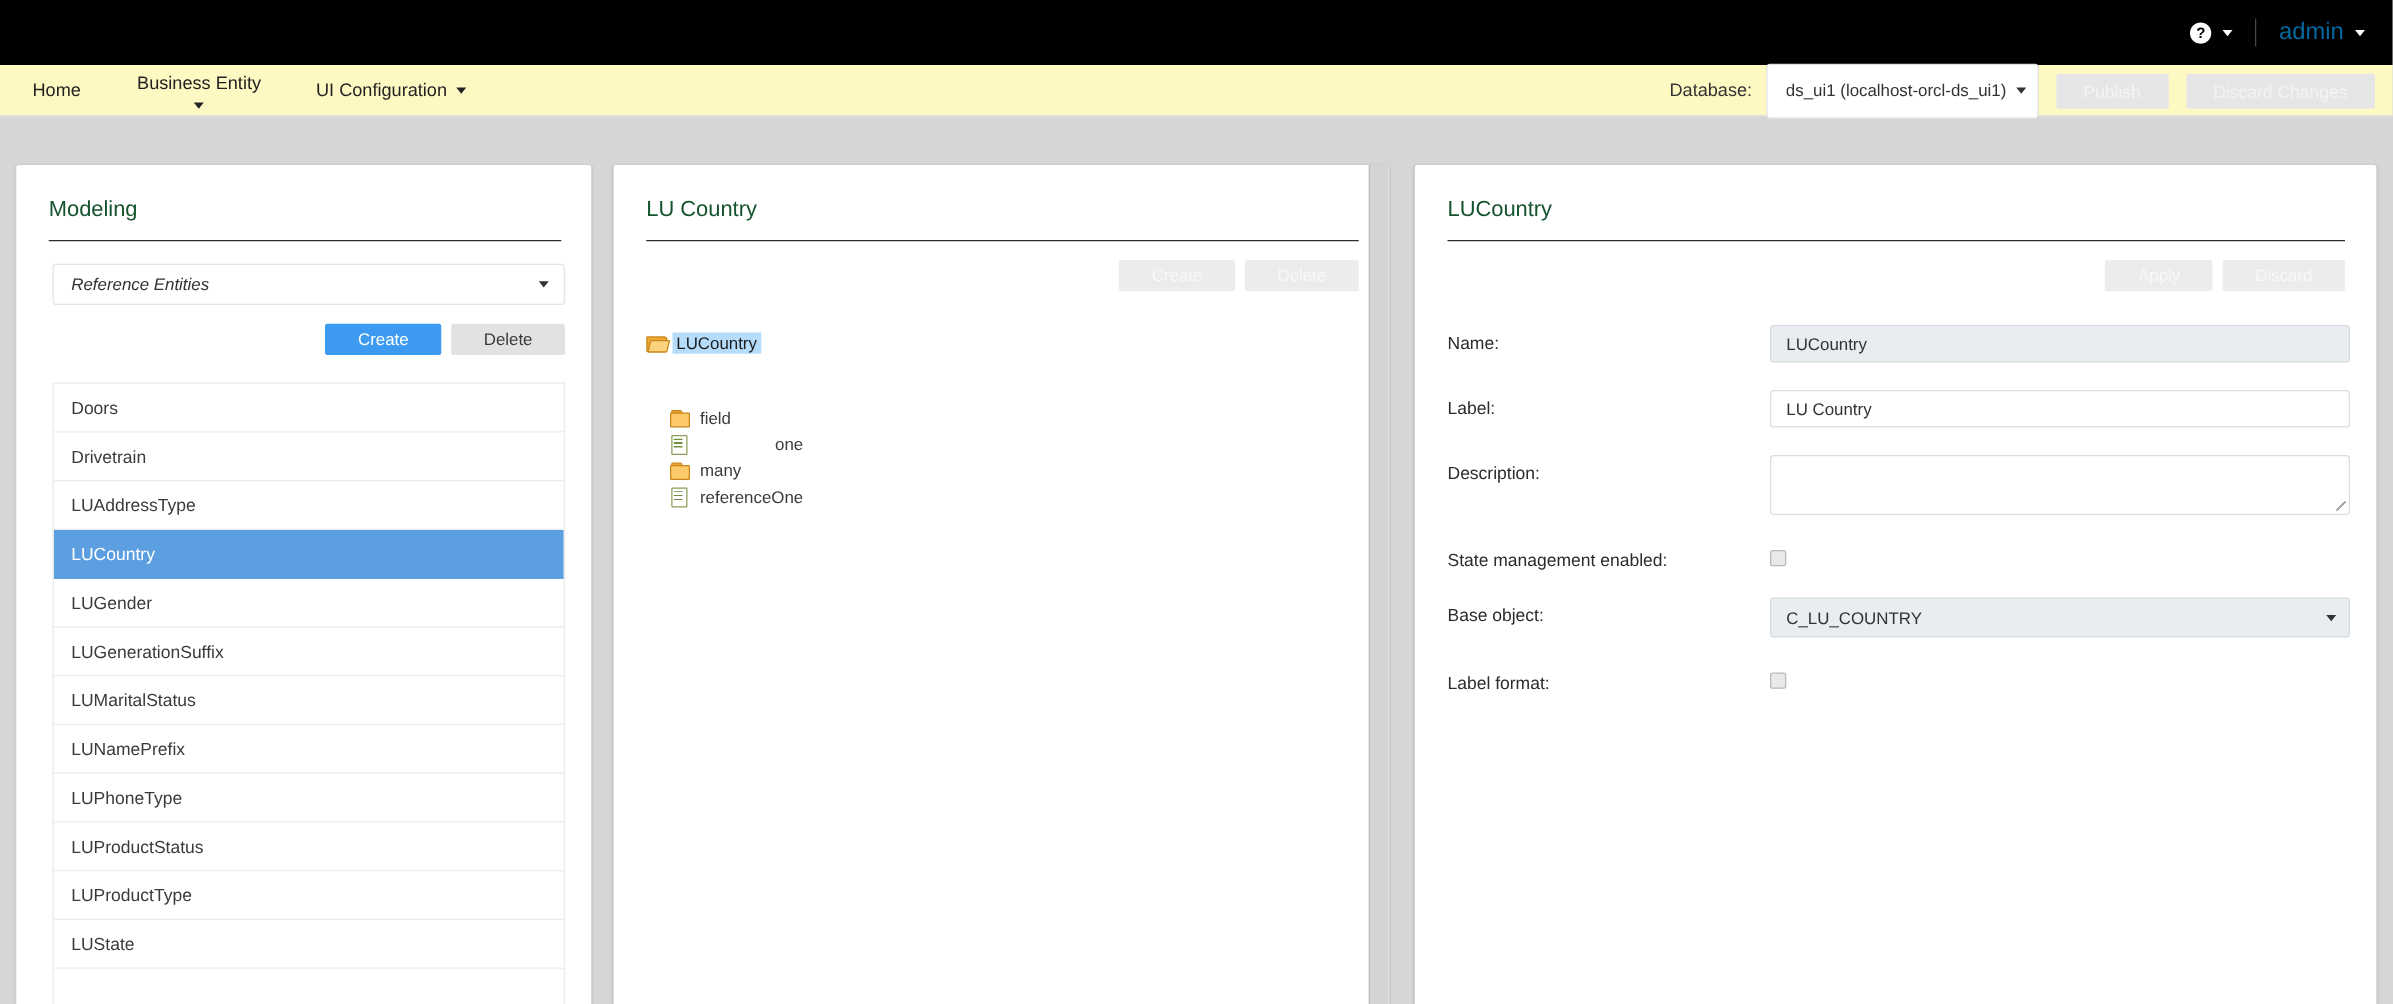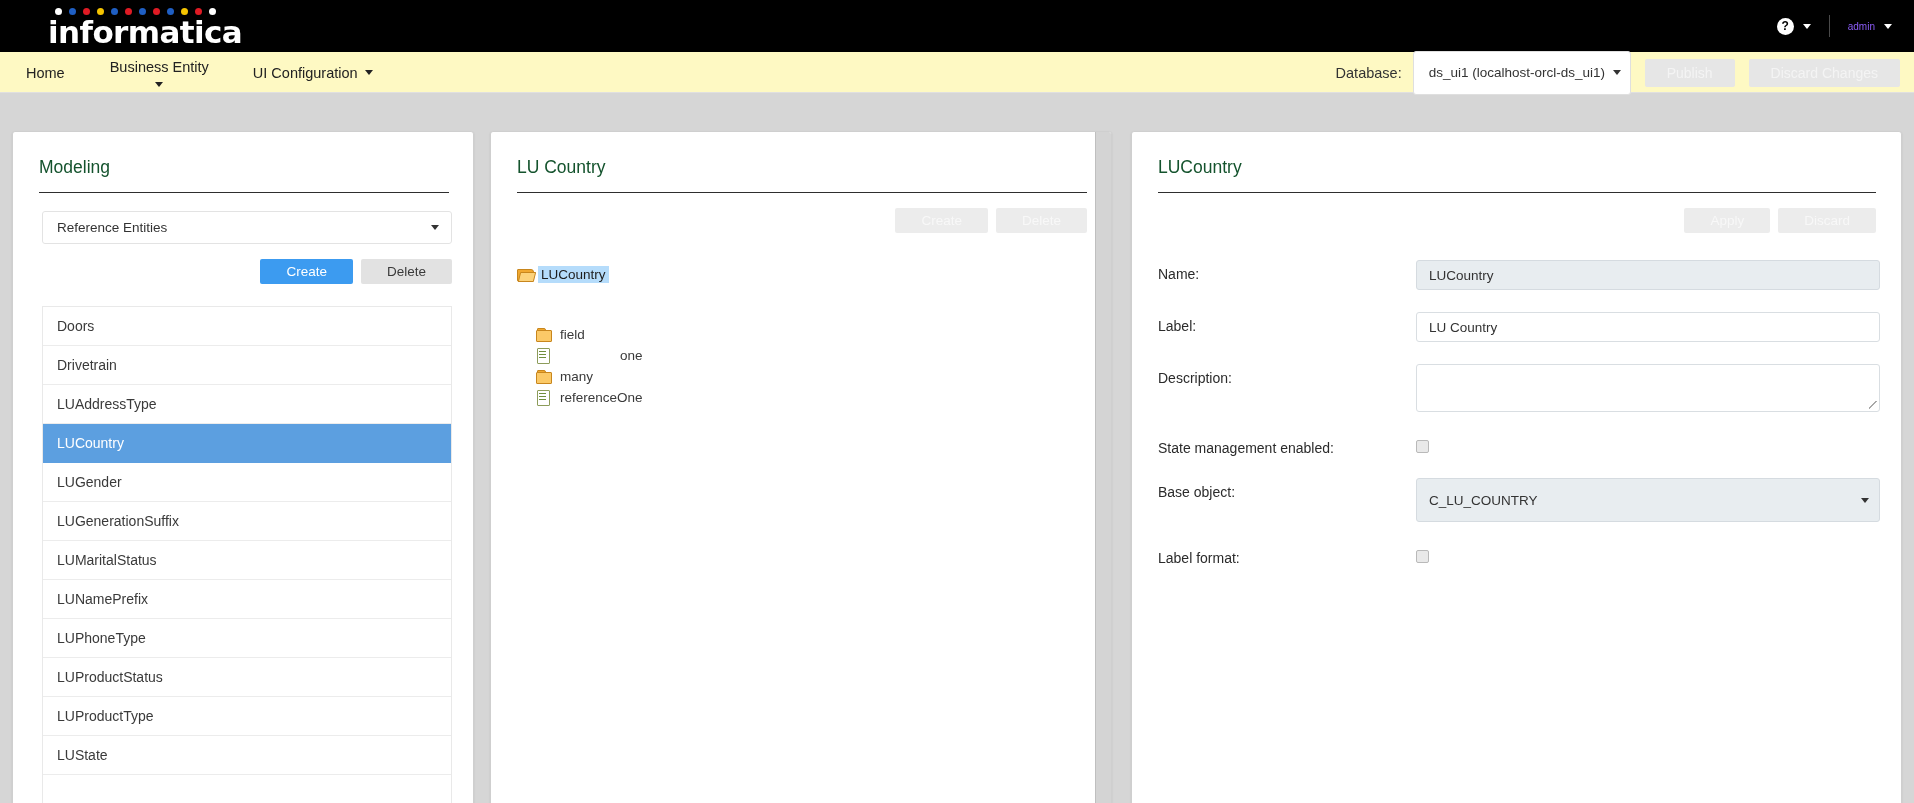--- a/index.html
+++ b/index.html
@@ -33,21 +33,21 @@
     background: #fff; color: #000;
     font-size: 12px; font-weight: 700; line-height: 17px; text-align: center;
     font-family: "Liberation Sans", sans-serif;
   }
   .caret-w {
     width: 0; height: 0; margin-left: 9px;
     border-left: 4.5px solid transparent; border-right: 4.5px solid transparent;
     border-top: 5px solid #fff;
   }
   .vsep { width: 1px; height: 22px; background: #4a4a4a; margin: 0 18px; }
-  .admin-label { font-size: 10px; color: #8b5cf6; }
+  .admin-label { font-size: 19px; color: #0369a1; }
 
   
   .navbar {
     position: absolute; left: 0; top: 52px; width: 1914px; height: 41px;
     background: #fef9c3; border-bottom: 1px solid #e0e0e0;
   }
   .nav-items { position: absolute; left: 0; top: 0; height: 41px; display: flex; align-items: center; }
   .nav-item {
     font-size: 14.5px; color: #222; padding: 0 6px; cursor: default;
     display: flex; align-items: center; gap: 7px;
@@ -106,21 +106,21 @@
   }
   #panel-modeling .panel-rule { width: 410px; }
   #panel-tree .panel-rule     { width: 570px; }
   #panel-detail .panel-rule   { width: 718px; }
 
   
   .sel-box {
     position: absolute; left: 29px; top: 79px; width: 410px; height: 33px;
     border: 1px solid #e3e3e3; border-radius: 3px; background: #fff;
     display: flex; align-items: center; padding: 0 12px 0 14px;
-    font-size: 13.5px; color: #333;
+    font-size: 13.5px; color: #333; font-style: italic;
   }
   .sel-box .txt { flex: 1; }
   .btn-row { position: absolute; left: 29px; top: 127px; width: 410px; display: flex; justify-content: flex-end; gap: 8px; }
   .btn {
     height: 25px; padding: 0 26px; border: none; border-radius: 2px;
     font-size: 13.5px; font-family: "Liberation Sans", sans-serif;
     display: flex; align-items: center; justify-content: center; cursor: pointer;
   }
   .btn-primary { background: #3c9bf0; color: #fff; }
   .btn-secondary { background: #e2e2e2; color: #3a3a3a; }
@@ -202,51 +202,34 @@
   .ftextarea {
     flex: 1; height: 48px; border: 1px solid #d9dee2; border-radius: 3px;
     background: #fff; position: relative;
   }
   .ftextarea::after {
     content: ""; position: absolute; right: 2px; bottom: 2px; width: 8px; height: 8px;
     background:
       linear-gradient(135deg, transparent 0 42%, #a8a8a8 42% 54%, transparent 54% 100%);
   }
   .fselect {
-    flex: 1; height: 44px; border: 1px solid #d5dbe0; border-radius: 3px;
+    flex: 1; height: 32px; border: 1px solid #d5dbe0; border-radius: 3px;
     background: #e8edf0; display: flex; align-items: center; padding: 0 10px 0 12px;
     font-size: 13.5px; color: #333;
   }
   .fselect .txt { flex: 1; }
   .fcheck {
     width: 13px; height: 13px; border: 1px solid #b9b9b9; border-radius: 2px;
     background: #e9e9e9; margin-top: 6px;
   }
 </style>
 </head>
 <body>
 
 <div class="topbar">
-  <div class="logo-wrap">
-    <div class="dots" id="logo-dots">
-        <i style="background: rgb(255, 255, 255);"></i>
-        <i style="background: rgb(31, 95, 196);"></i>
-        <i style="background: rgb(224, 27, 36);"></i>
-        <i style="background: rgb(245, 196, 0);"></i>
-        <i style="background: rgb(31, 95, 196);"></i>
-        <i style="background: rgb(224, 27, 36);"></i>
-        <i style="background: rgb(31, 95, 196);"></i>
-        <i style="background: rgb(224, 27, 36);"></i>
-        <i style="background: rgb(31, 95, 196);"></i>
-        <i style="background: rgb(245, 196, 0);"></i>
-        <i style="background: rgb(224, 27, 36);"></i>
-        <i style="background: rgb(255, 255, 255);"></i>
-      </div>
-    <div class="logoword">informatica</div>
-  </div>
   <div class="top-right">
     <div class="help-icon">?</div>
     <div class="caret-w"></div>
     <div class="vsep"></div>
     <span class="admin-label">admin</span>
     <div class="caret-w"></div>
   </div>
 </div>
 
 <div class="navbar">

